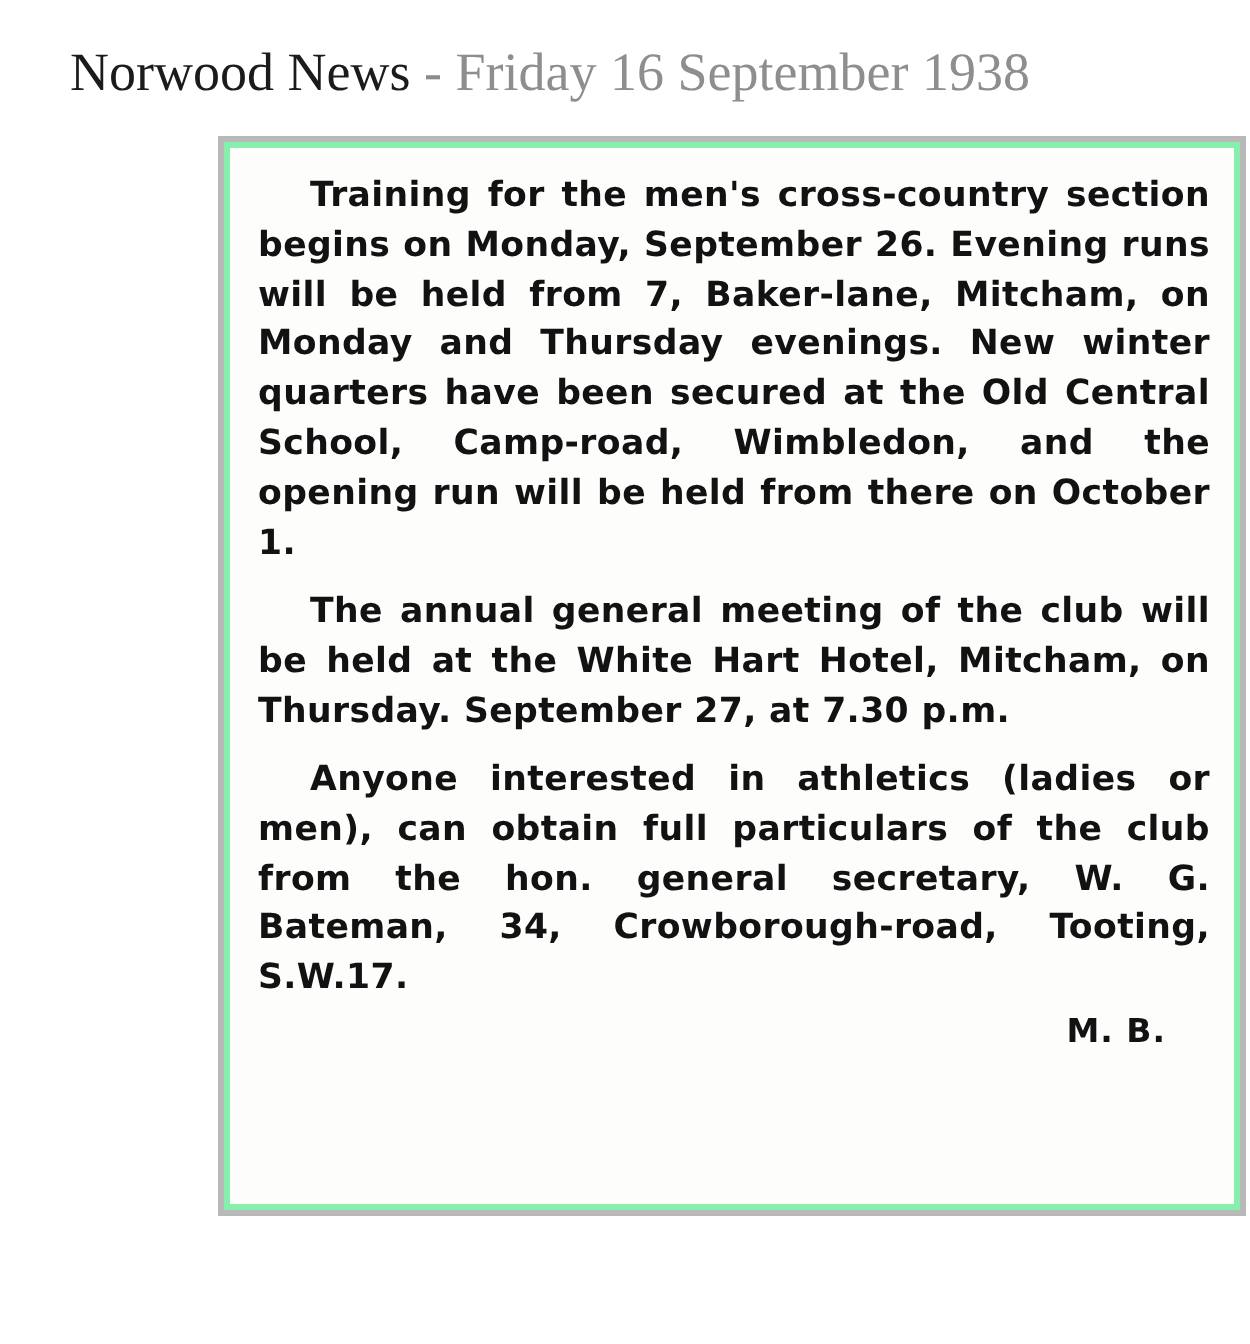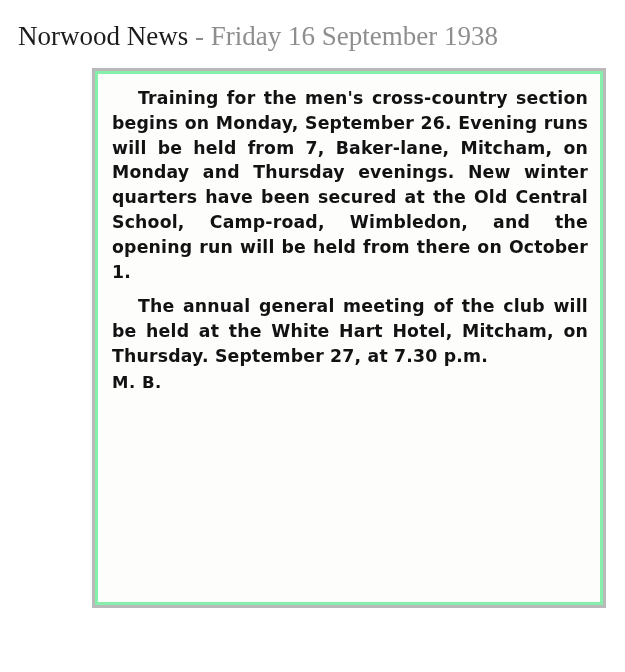--- a/index.html
+++ b/index.html
@@ -10,21 +10,21 @@
   body {
     width: 625px;
     height: 672px;
     font-family: "Liberation Serif", serif;
     overflow: hidden;
   }
   .page {
     width: 625px;
     height: 556px;
     box-sizing: border-box;
-    padding: 14px 18px 0 18px;
+    padding: 14px 18px 0 35px;
     background: #ffffff;
   }
   .headline {
     font-family: "Liberation Serif", serif;
     font-size: 27px;
     line-height: 1.25;
     margin: 6px 0 0 0;
     white-space: nowrap;
   }
   .headline .title {
@@ -76,20 +76,21 @@
     letter-spacing: 0.2px;
   }
   .col p {
     margin: 0 0 9px 0;
     text-indent: 26px;
   }
   .col p:last-of-type {
     margin-bottom: 4px;
   }
   .signature {
+    text-align: right;
     font-family: "DejaVu Sans", sans-serif;
     font-weight: bold;
     font-size: 16.5px;
     color: #121212;
     padding-right: 22px;
     margin-top: 2px;
     letter-spacing: 0.5px;
   }
 </style>
 </head>
@@ -102,18 +103,19 @@
     <span class="dash">-</span>
     <span class="date">Friday 16 September 1938</span>
   </h1>
 
 
   <div class="clipping-frame">
     <div class="clipping-inner">
       <div class="col">
         <p>Training for the men's cross-country section begins on Monday, September 26. Evening runs will be held from 7, Baker-lane, Mitcham, on Monday and Thursday evenings. New winter quarters have been secured at the Old Central School, Camp-road, Wimbledon, and the opening run will be held from there on October 1.</p>
         <p>The annual general meeting of the club will be held at the White Hart Hotel, Mitcham, on Thursday. September 27, at 7.30 p.m.</p>
+        <p>Anyone interested in athletics (ladies or men), can obtain full particulars of the club from the hon. general secretary, W. G. Bateman, 34, Crowborough-road, Tooting, S.W.17.</p>
       </div>
       <div class="signature">M. B.</div>
     </div>
   </div>
 
 </div>
 
 </body></html>

